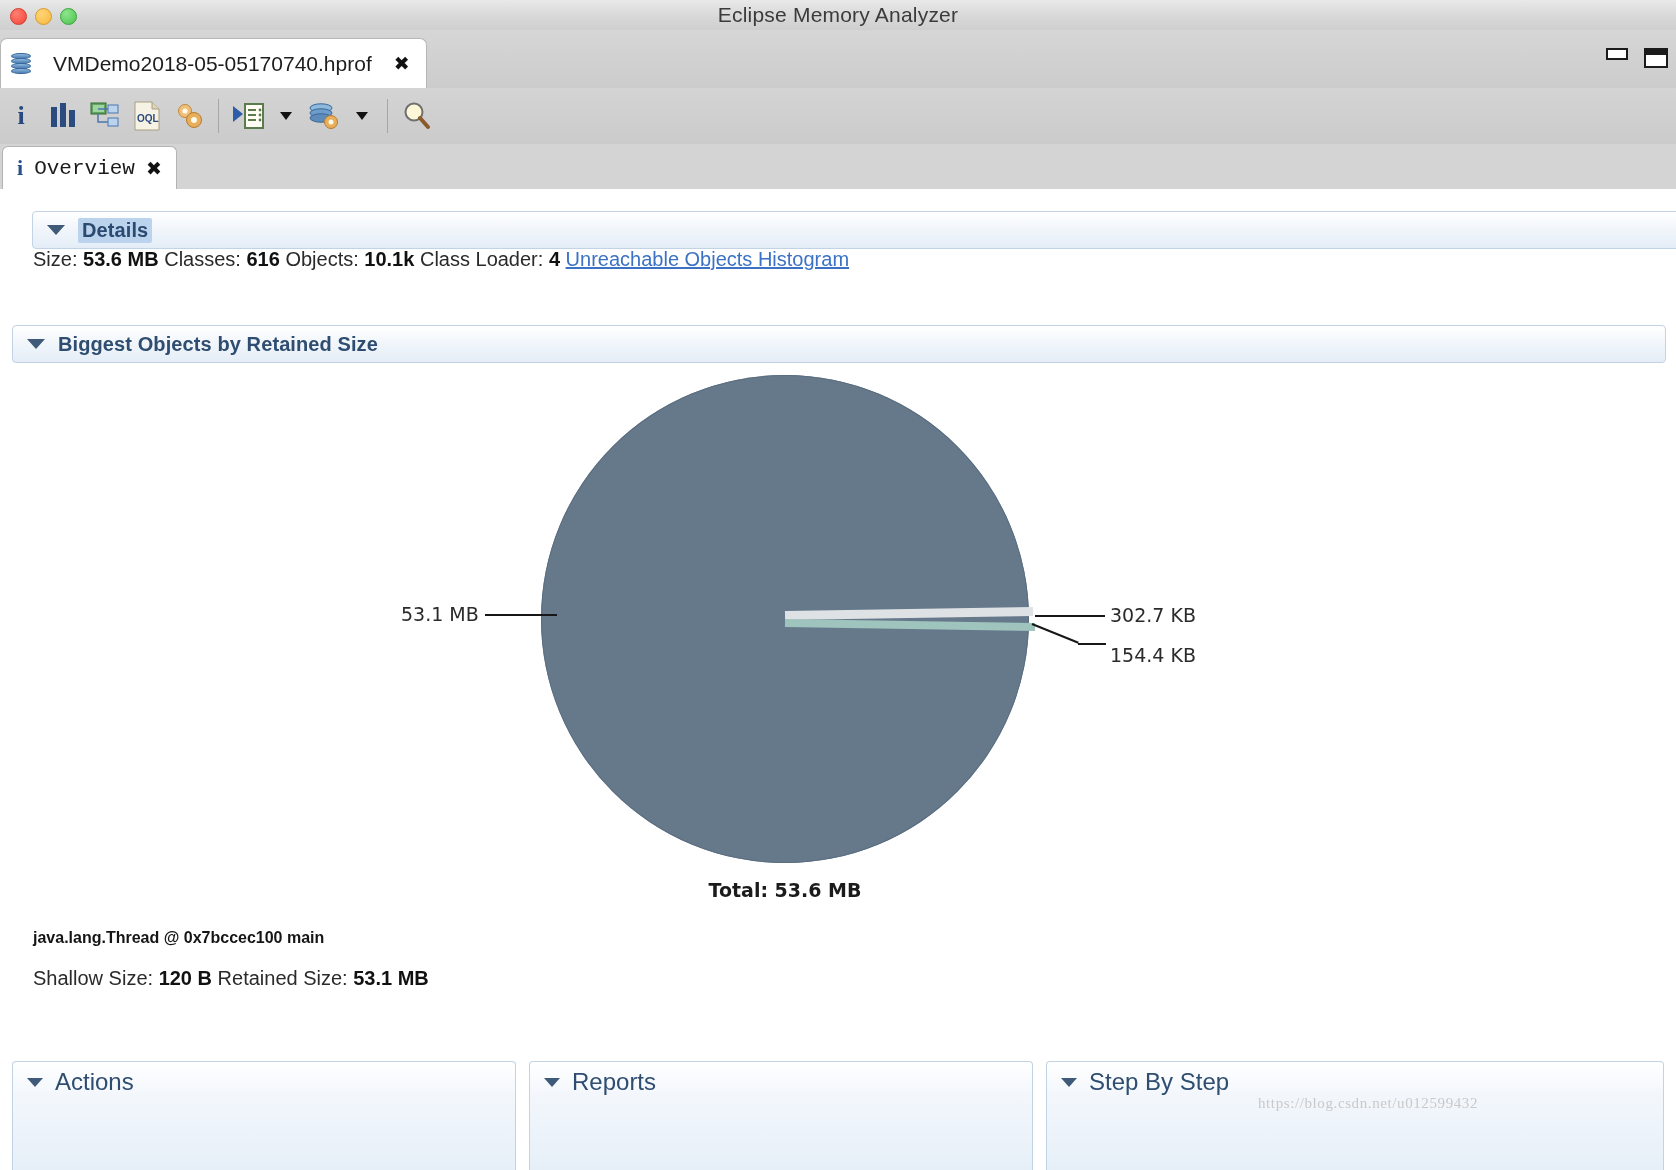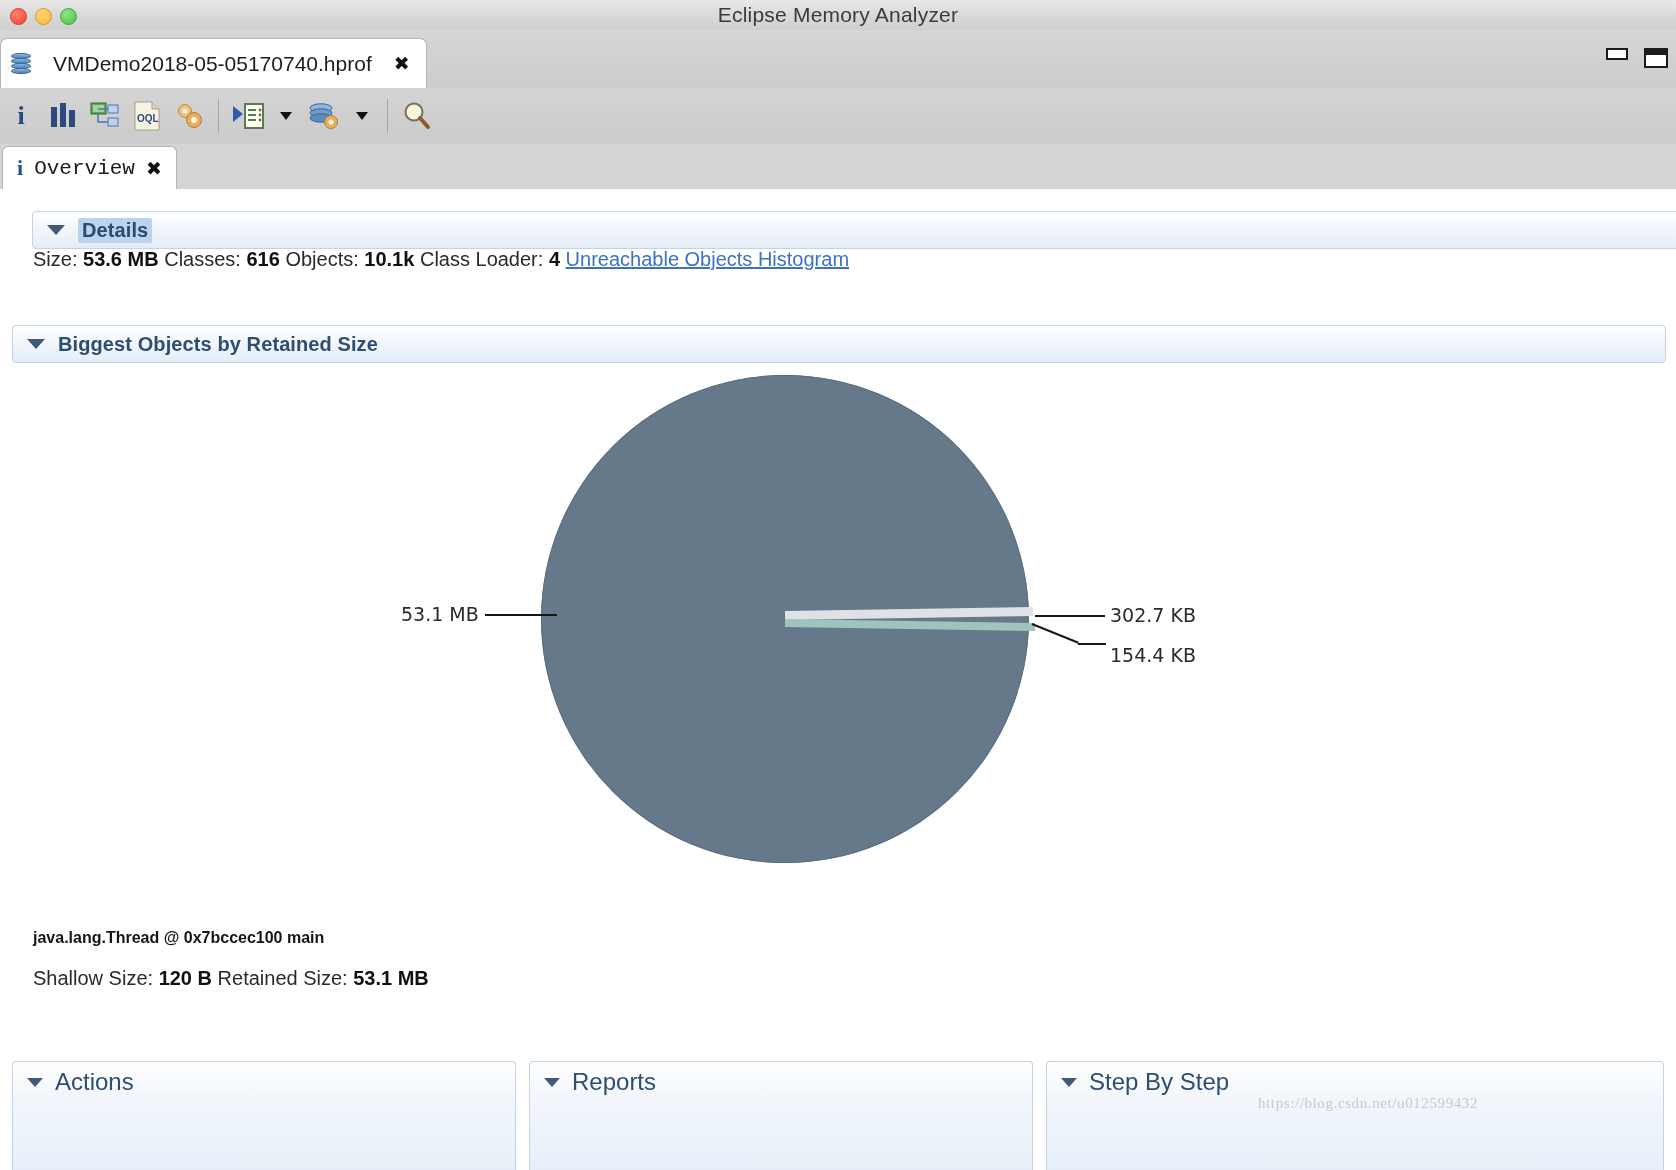--- a/index.html
+++ b/index.html
@@ -383,20 +383,21 @@
       <div class="leaderline" style="left:485px; top:255px; width:72px;"></div>
       <div class="pielabel" style="left:401px; top:244px;">53.1 MB</div>
 
       <div class="leaderline" style="left:1035px; top:256px; width:70px;"></div>
       <div class="pielabel" style="left:1110px; top:245px;">302.7 KB</div>
 
       <div class="leaderline" style="left:1032px; top:264px; width:50px; transform:rotate(22deg);"></div>
       <div class="leaderline" style="left:1078px; top:284px; width:28px;"></div>
       <div class="pielabel" style="left:1110px; top:273px;margin-top:12px;">154.4 KB</div>
 
+      <div class="total-label">Total: 53.6 MB</div>
     </div>
 
     <div class="obj-title">java.lang.Thread @ 0x7bccec100 main</div>
     <div class="obj-sub">
       <span>Shallow Size:</span>
       <b>120 B</b>
       <span>Retained Size:</span>
       <b>53.1 MB</b>
     </div>
 

